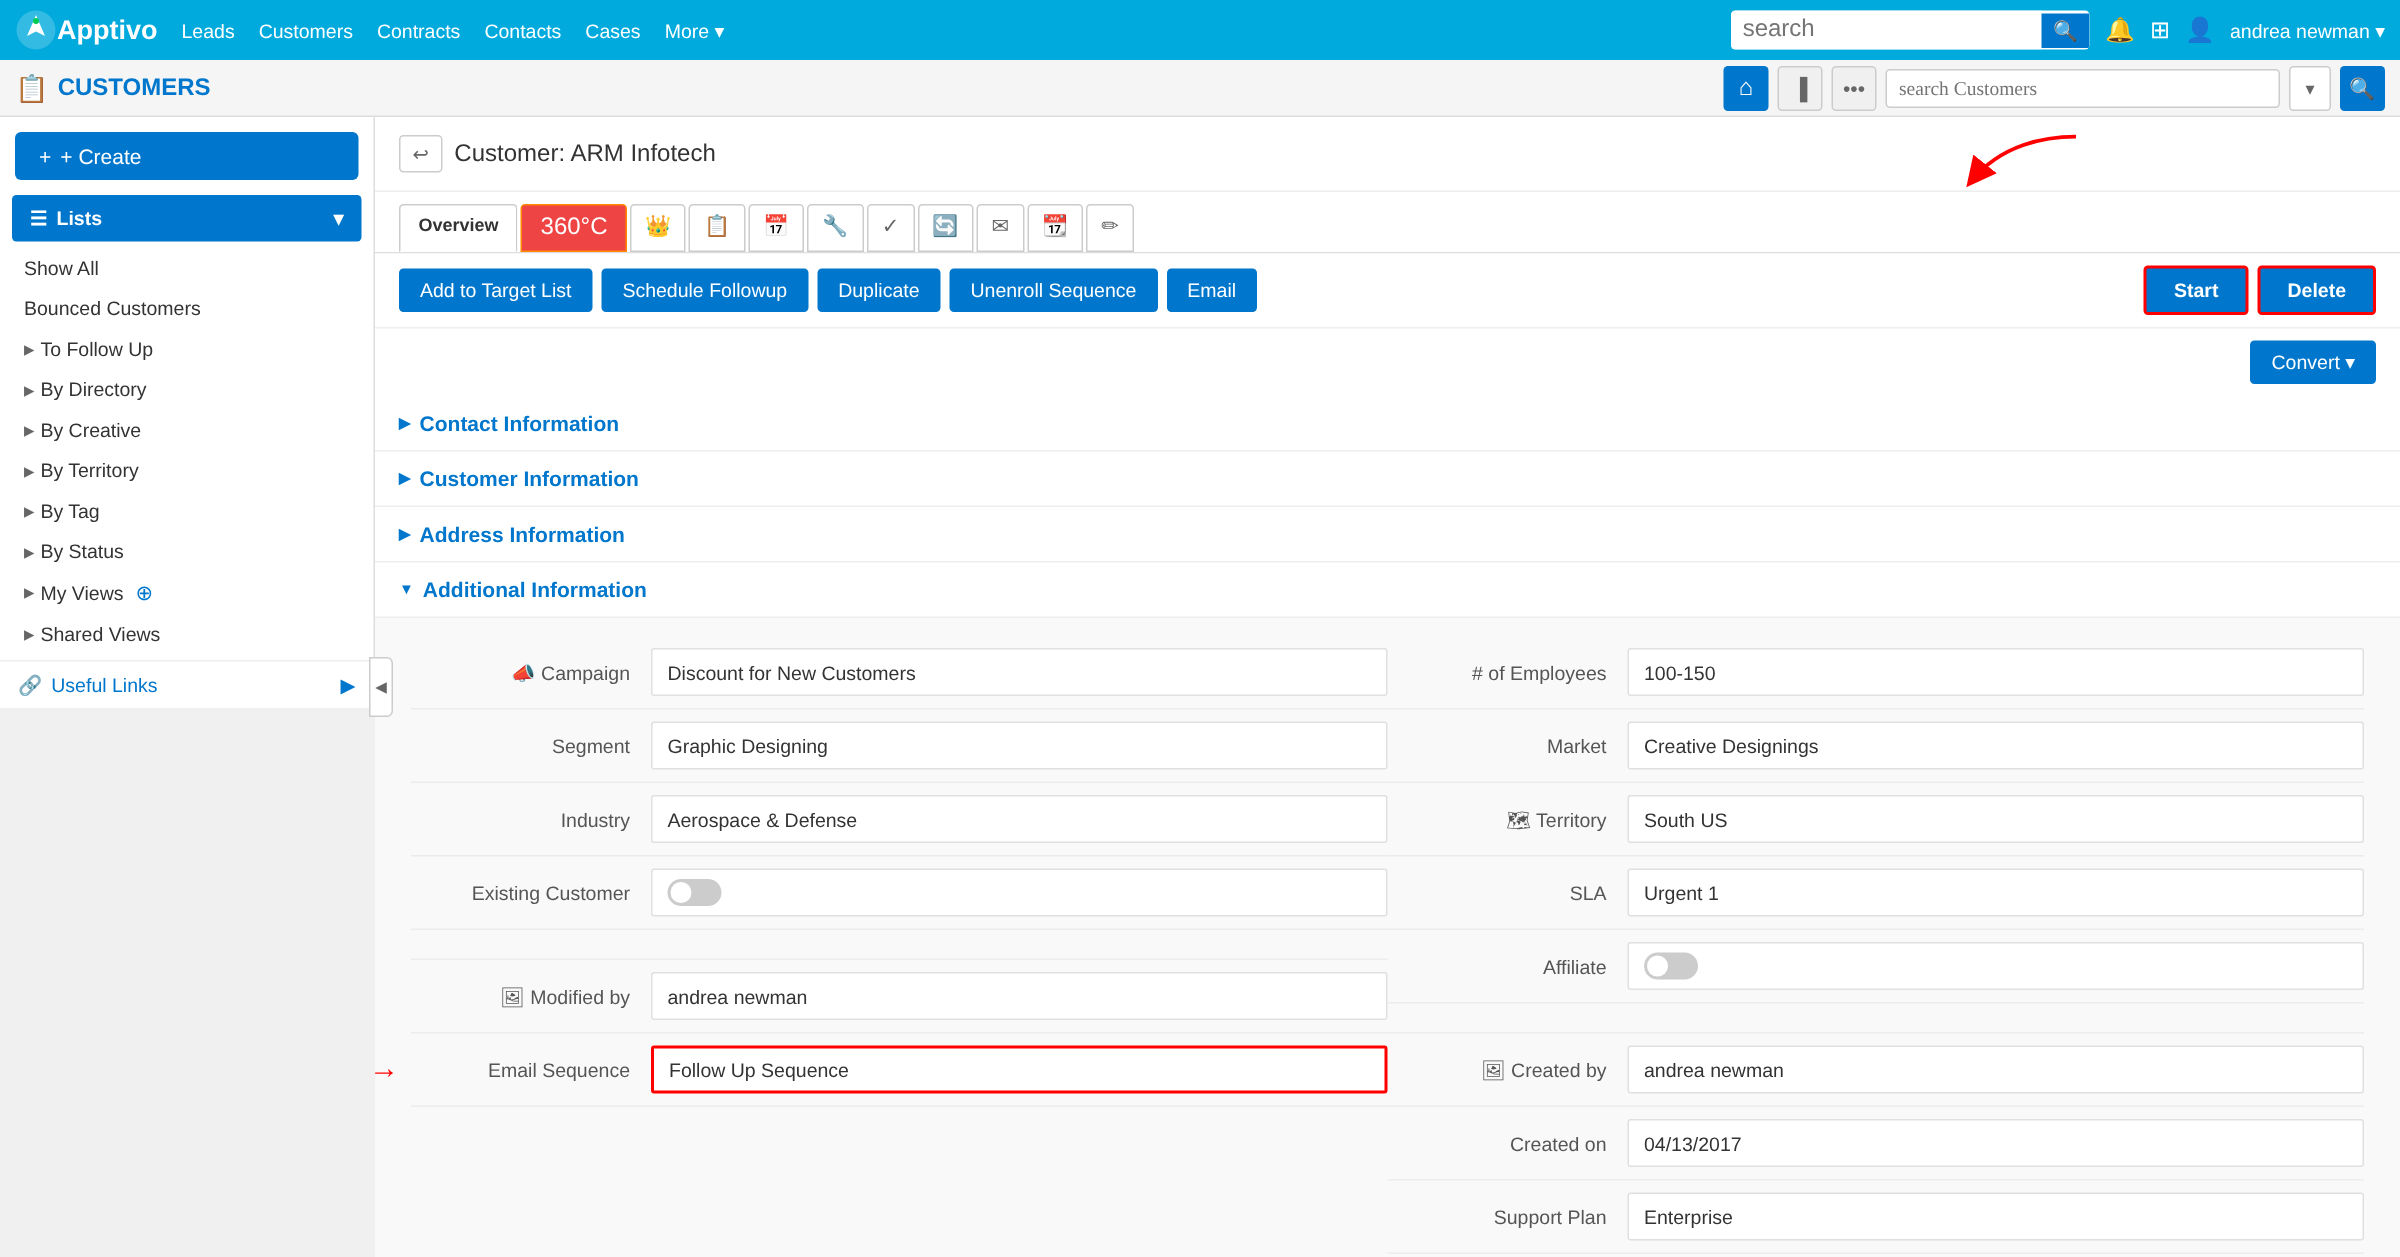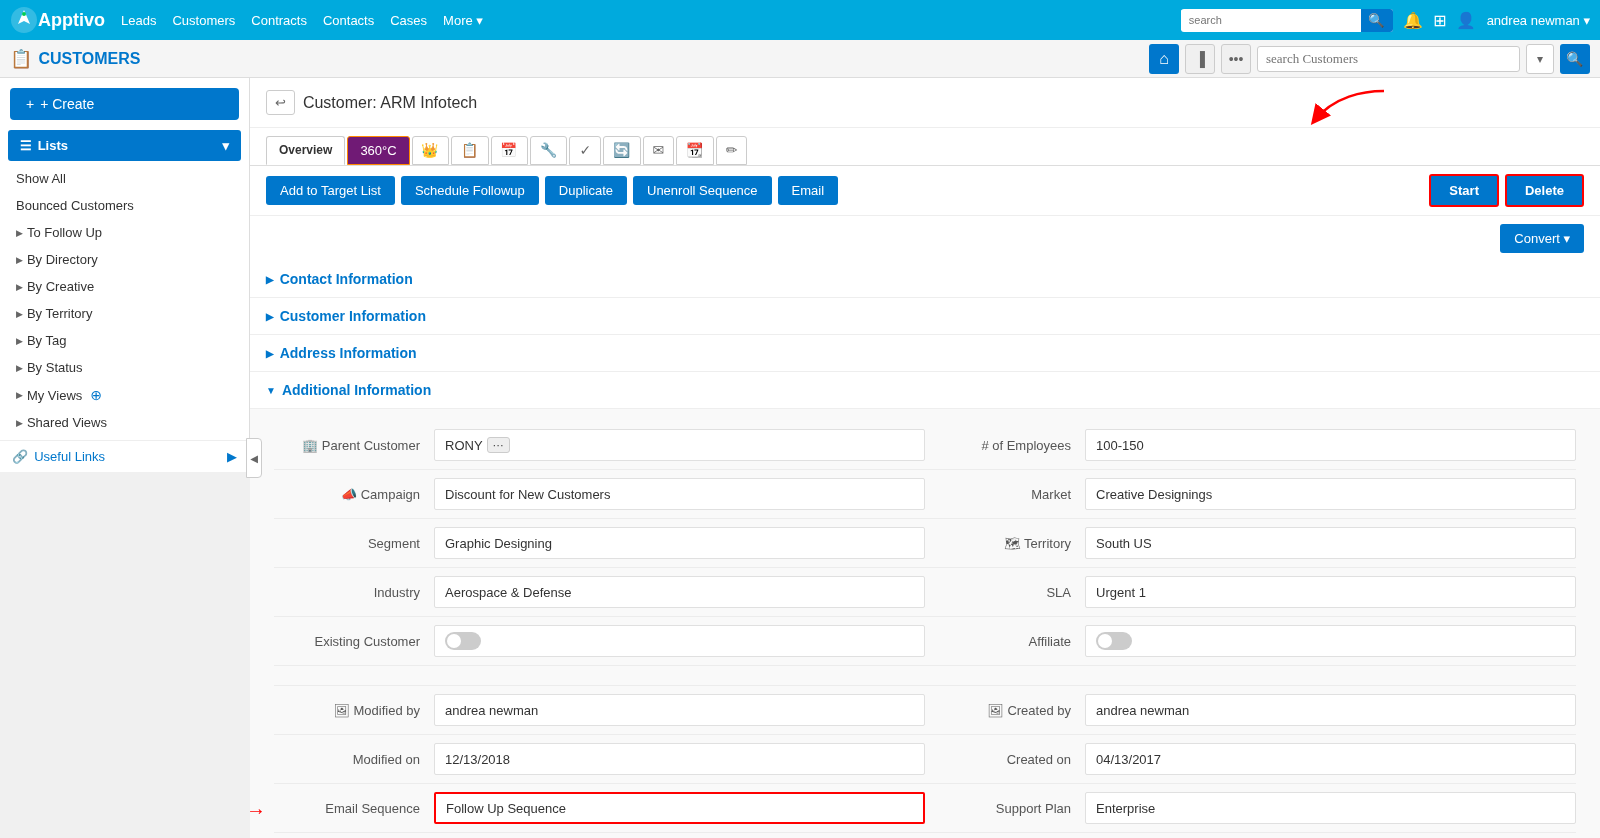--- a/index.html
+++ b/index.html
@@ -117,22 +117,22 @@
       display: flex; padding: 8px 16px 0 16px;
       background: white; border-bottom: 1px solid #ddd; gap: 2px;
     }
     .tab {
       padding: 6px 12px; border: 1px solid #ccc; background: white;
       cursor: pointer; font-size: 12px; border-radius: 3px 3px 0 0;
       color: #333;
     }
     .tab.active { background: white; border-bottom: 1px solid white; color: #333; font-weight: bold; }
     .tab-360 {
-      background: #701a75; color: white; border: 1px solid #ff8800;
-      padding: 6px 12px; border-radius: 3px 3px 0 0; cursor: pointer; font-size: 13px;
+      background: #ef4444; color: white; border: 1px solid #ff8800;
+      padding: 6px 12px; border-radius: 3px 3px 0 0; cursor: pointer; font-size: 16px;
       display: flex; align-items: center; gap: 3px;
     }
     .tab-icon {
       padding: 5px 9px; border: 1px solid #ccc; background: white;
       cursor: pointer; font-size: 14px; border-radius: 3px 3px 0 0; color: #666;
     }
 
     
     .action-row {
       display: flex; align-items: center; padding: 8px 16px; gap: 6px;
@@ -229,21 +229,21 @@
     }
 
     .my-views-row {
       display: flex; align-items: center; gap: 4px;
       padding: 6px 16px; cursor: pointer; color: #333; font-size: 13px;
     }
     .my-views-row .add-icon { color: #0077cc; font-size: 14px; }
 
     
     .top-search-wrap { display: flex; align-items: center; background: white; border-radius: 3px; overflow: hidden; }
-    .top-search-wrap input { border: none; padding: 4px 8px; font-size: 11px; outline: none; width: 180px; }
+    .top-search-wrap input { border: none; padding: 4px 8px; font-size: 16px; outline: none; width: 207px; }
     .top-search-wrap button { background: #0077cc; border: none; color: white; padding: 4px 8px; cursor: pointer; }
   </style>
 </head>
 <body>
 
 <div class="top-nav">
   <div class="logo">
     <svg width="28" height="28" viewBox="0 0 28 28">
       <circle cx="14" cy="14" r="13" fill="white" opacity="0.2"></circle>
       <path d="M14 4 L20 18 L14 15 L8 18 Z" fill="white"></path>
@@ -414,32 +414,20 @@
 
     <div class="section-header expanded">
       <span>Additional Information</span>
     </div>
 
     <div class="form-section">
       <div class="form-grid">
 
         <div>
 
-          <div class="form-row">
-            <div class="form-label">
-              <span>🏢</span>
-              <span>Parent Customer</span>
-            </div>
-            <div class="form-value">
-              <div class="rony-tag">
-                <span>RONY</span>
-                <span class="tag-dots">···</span>
-              </div>
-            </div>
-          </div>
 
           <div class="form-row">
             <div class="form-label">
               <span>📣</span>
               <span>Campaign</span>
             </div>
             <div class="form-value">Discount for New Customers</div>
           </div>
 
           <div class="form-row">
@@ -464,24 +452,20 @@
           <div class="form-row" style="min-height:20px;"></div>
 
           <div class="form-row">
             <div class="form-label">
               <span>🖼</span>
               <span>Modified by</span>
             </div>
             <div class="form-value">andrea newman</div>
           </div>
 
-          <div class="form-row">
-            <div class="form-label">Modified on</div>
-            <div class="form-value">12/13/2018</div>
-          </div>
 
           <div class="form-row" style="position:relative;">
             <span class="email-seq-arrow" style="position:absolute;left:-28px;top:50%;transform:translateY(-50%);">→</span>
             <div class="form-label">Email Sequence</div>
             <div class="form-value email-seq-field">Follow Up Sequence</div>
           </div>
 
         </div>
 
         <div>

